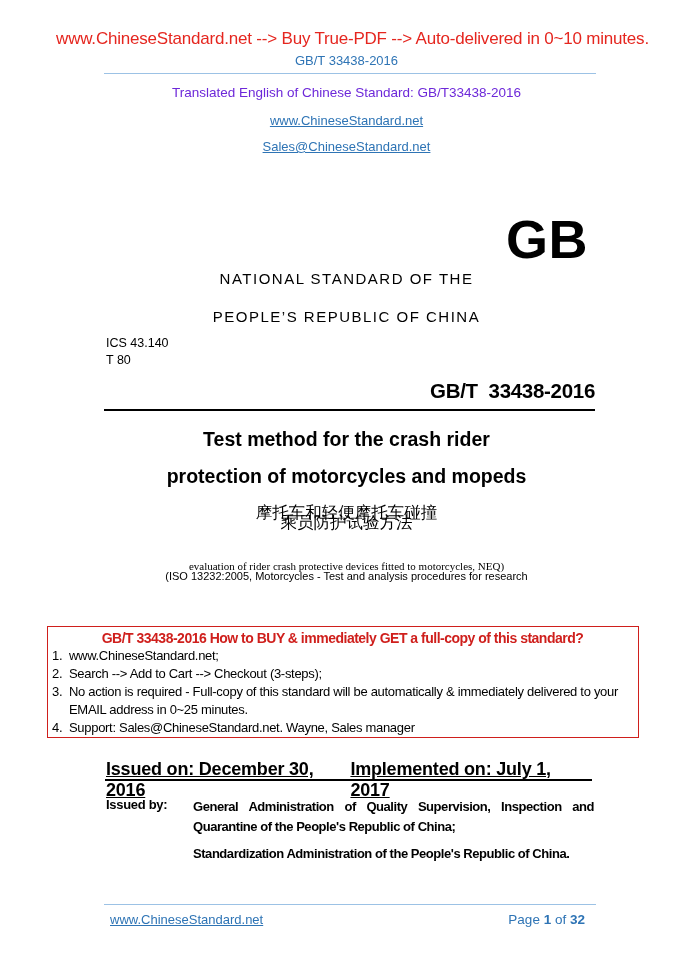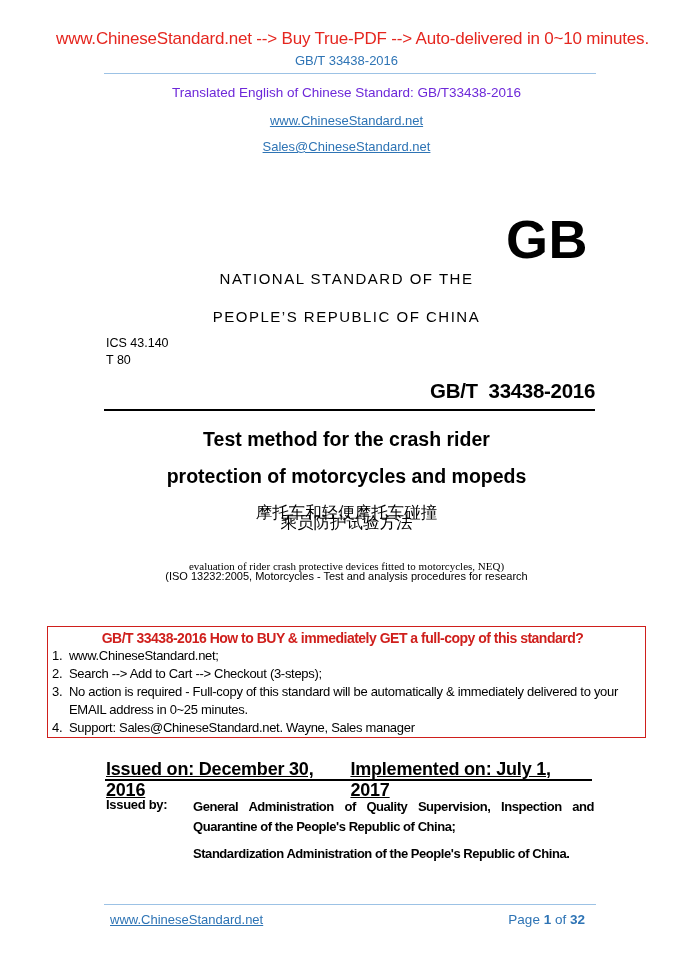--- a/index.html
+++ b/index.html
@@ -45,21 +45,21 @@
   .zh1{top:502px;}
   .zh2{top:512px;}
   .iso{font-size:11px;}
   .iso1{top:570px;}
   .iso2{top:560px;font-family:Liberation Serif, serif;}
 
   
   .buy-box{
     top:626px;left:47px;width:581px;height:104px;
     border:1.5px solid #cf1f1c;
-    padding:3px 12px 3px 4px;
+    padding:3px 5px 3px 4px;
   }
   .buy-heading{
     text-align:center;color:#cf1f1c;font-weight:bold;
     font-size:14px;letter-spacing:-0.5px;line-height:17px;
   }
   .buy-item{display:flex;font-size:13px;letter-spacing:-0.3px;line-height:18.1px;}
   .buy-num{width:17px;flex:none;}
   .buy-text{flex:1;}
 
   

